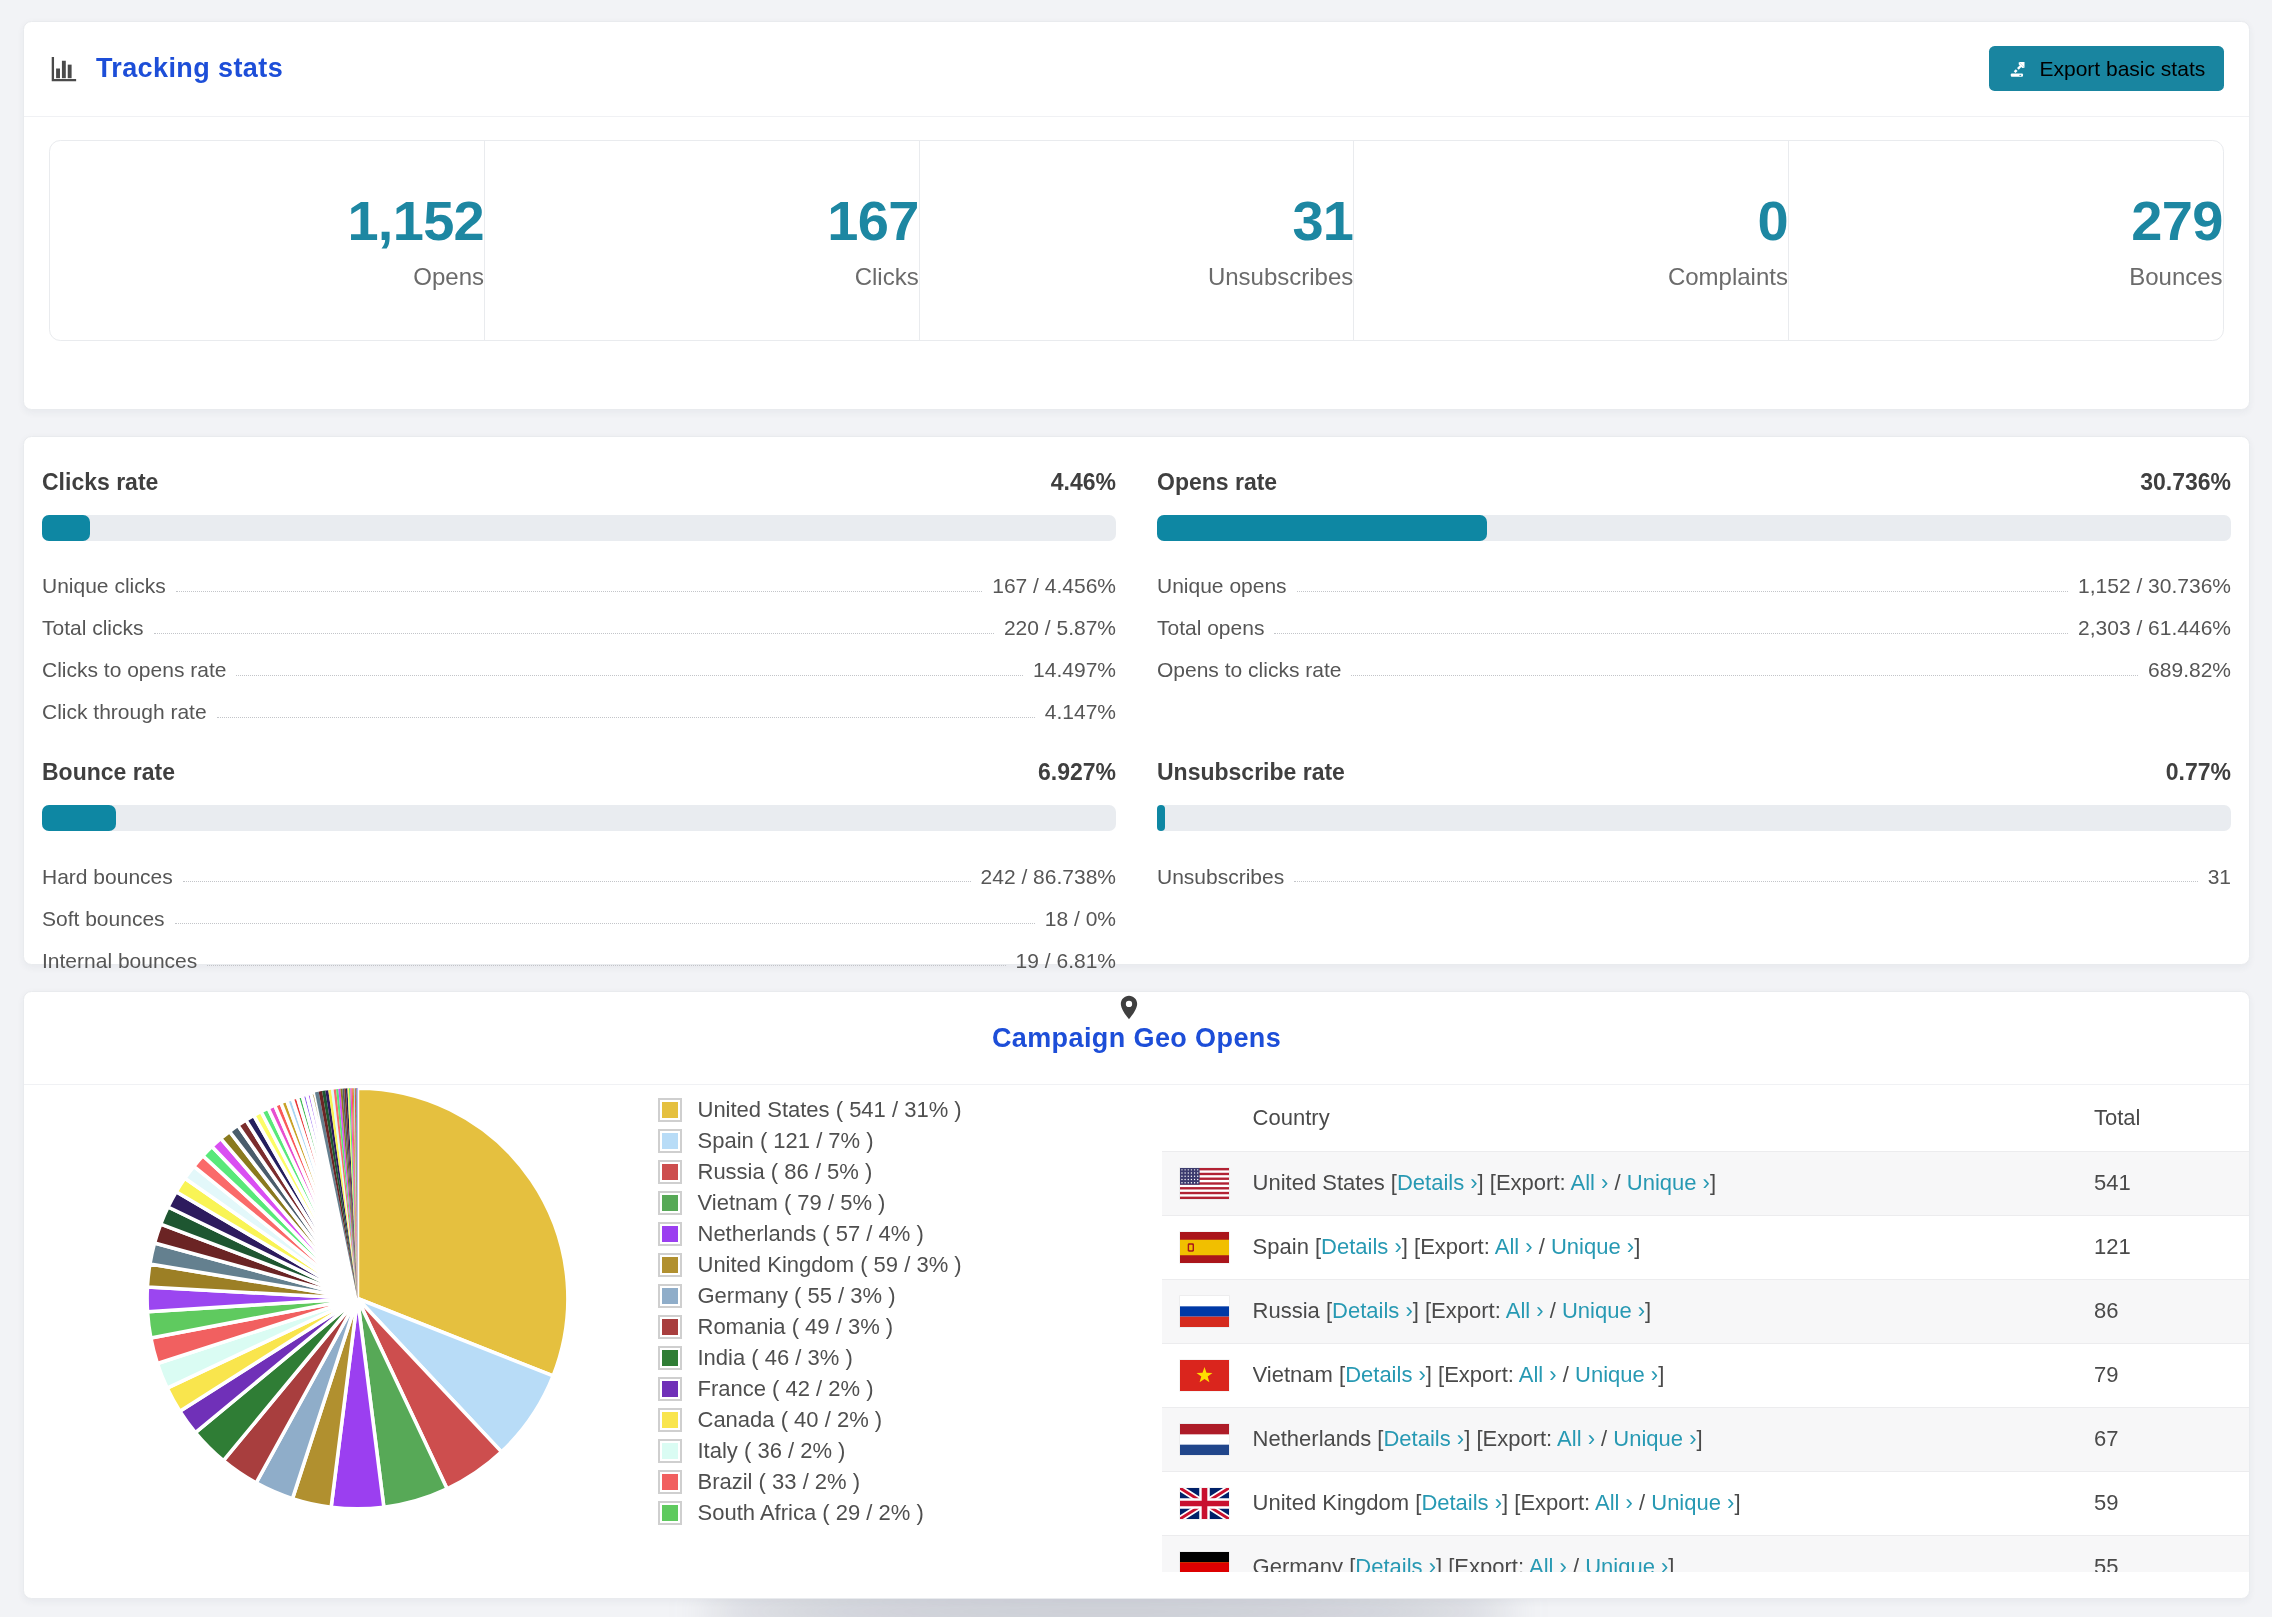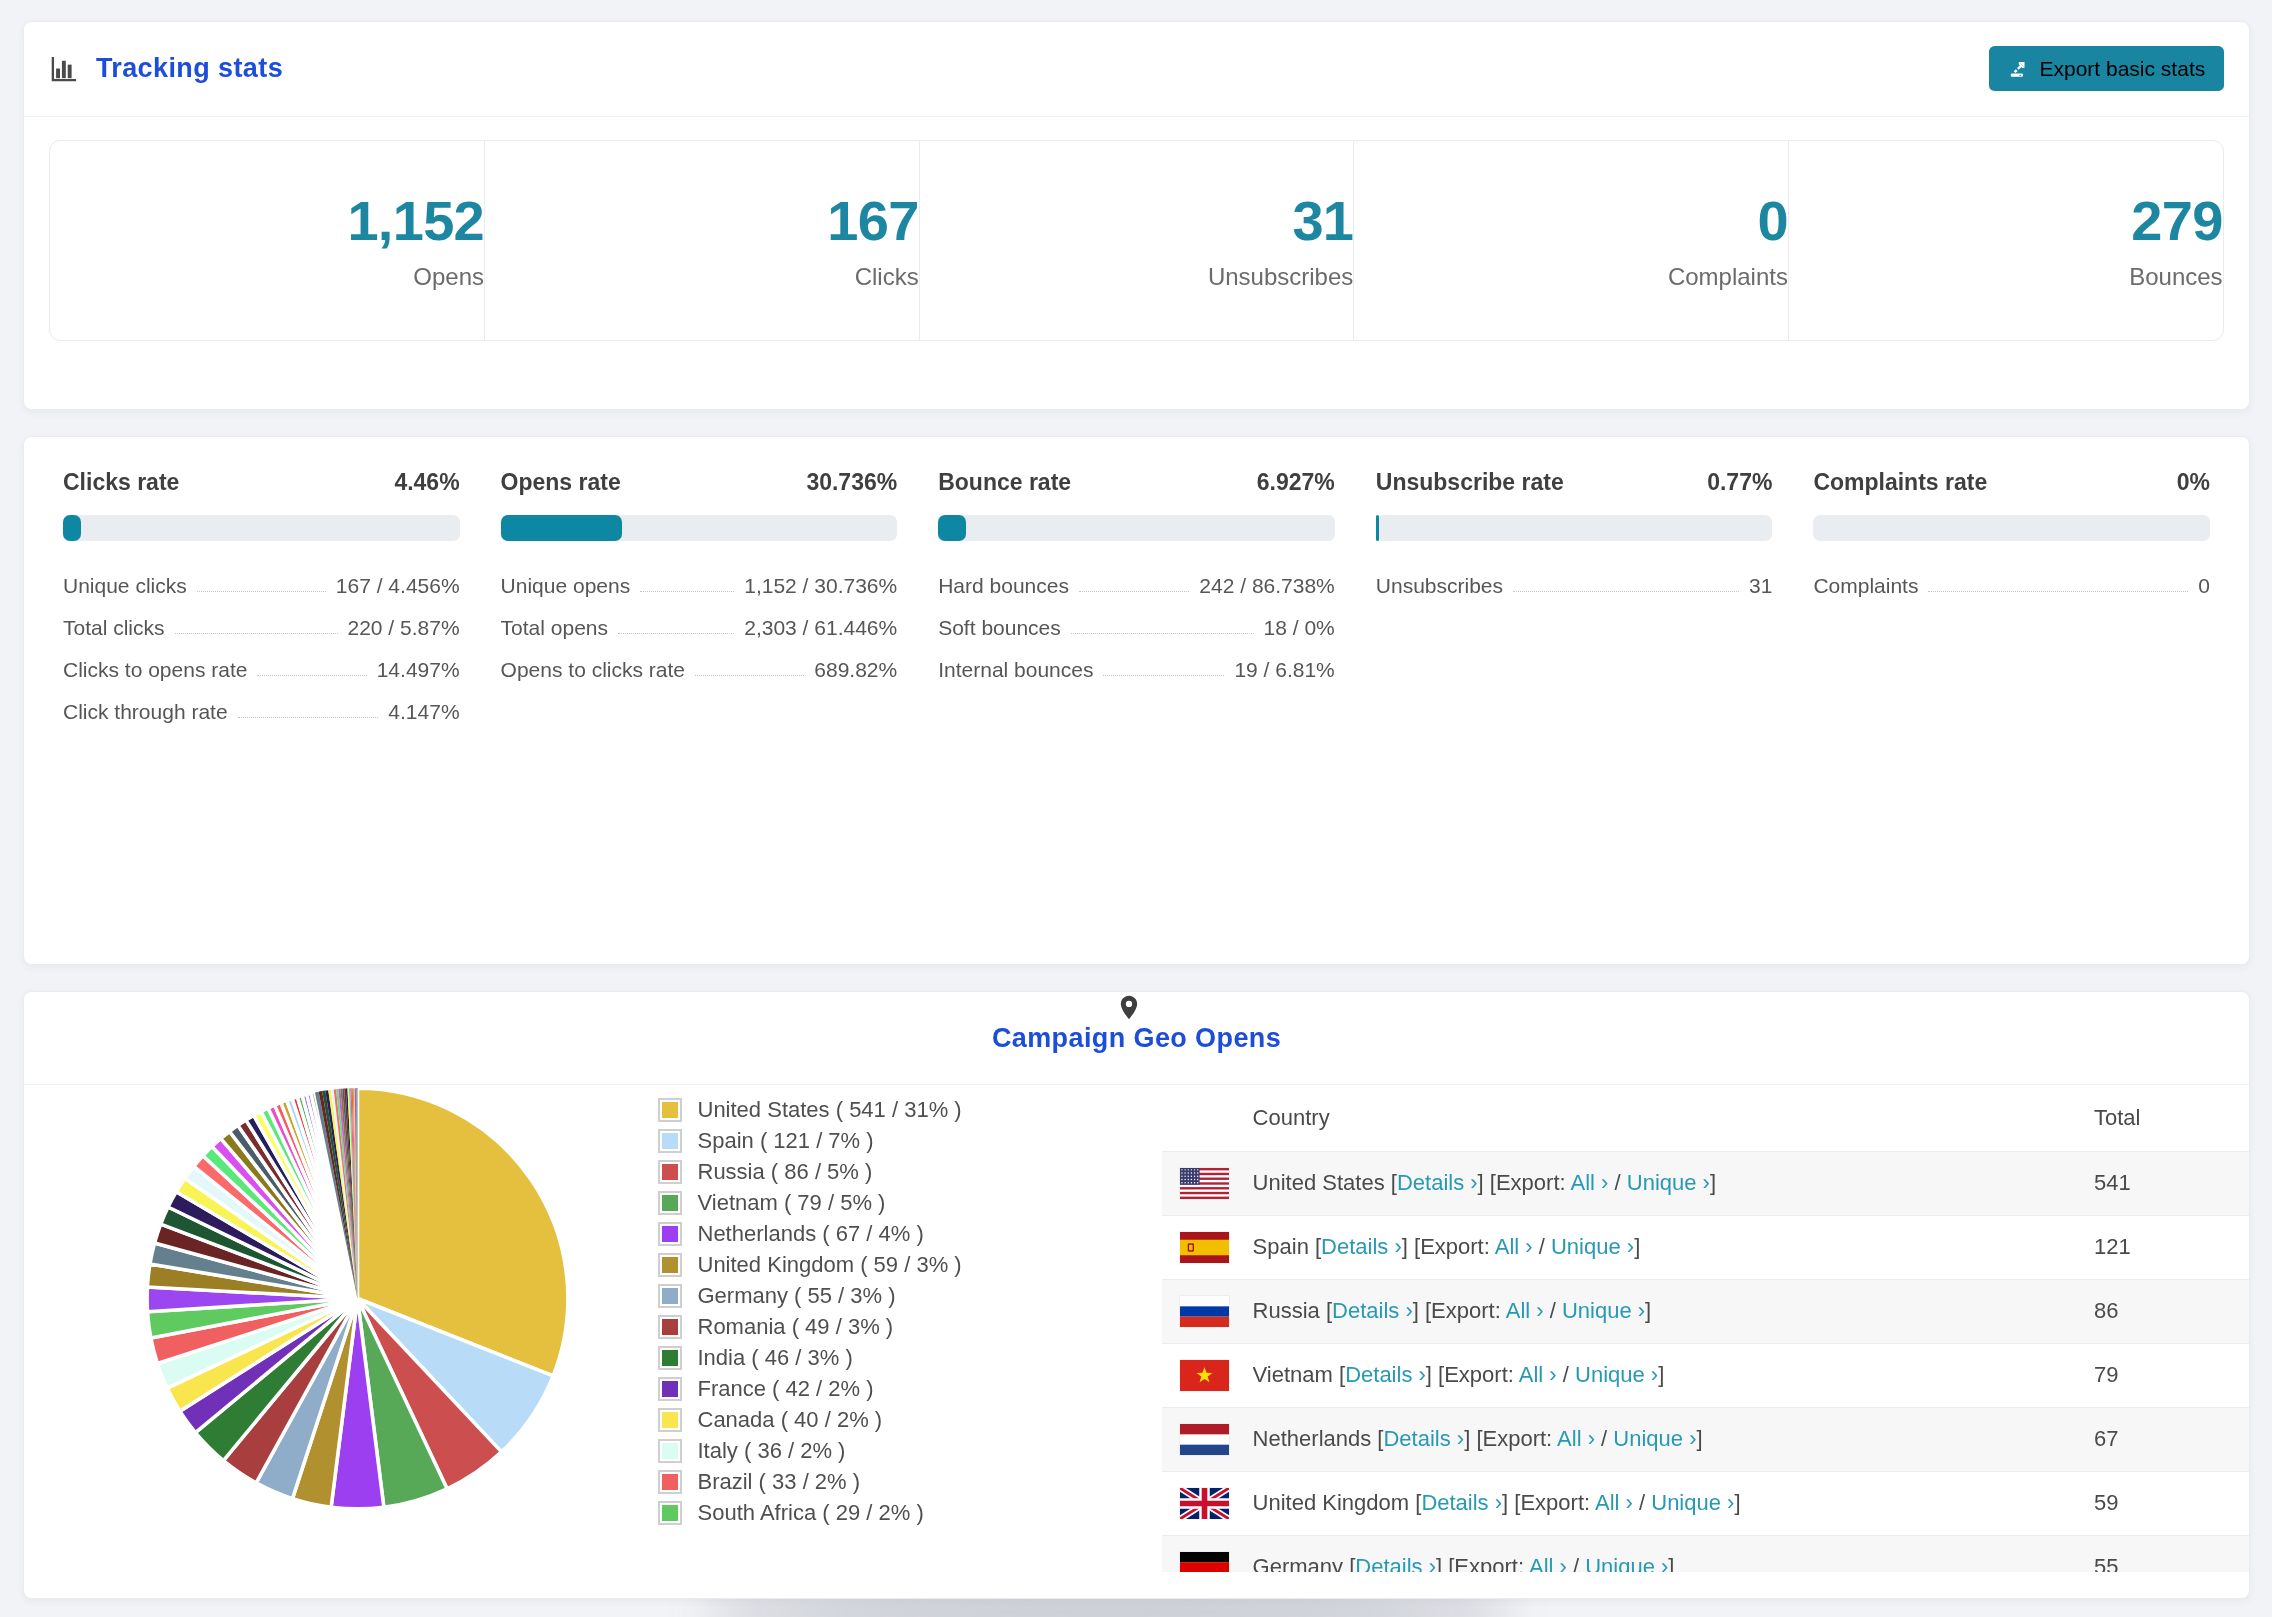--- a/index.html
+++ b/index.html
@@ -44,22 +44,22 @@
     border:1.4px solid #e9ebee; border-radius:11.3px; overflow:hidden; background:#fff;
   }
   .stat-col { flex:1; text-align:right; padding-top:52px; }
   .stat-col + .stat-col { border-left:1.4px solid #e9ebee; }
   .stat-value { font-size:56px; font-weight:700; color:#1d87a2; letter-spacing:-0.7px; line-height:1; }
   .stat-label { font-size:24px; color:#6b6b6b; margin-top:14px; }
 
   
   .card-rates { height:529px; }
   .rates-grid {
-    display:grid; grid-template-columns:repeat(5,1fr);
-    column-gap:41px; row-gap:35px; padding:32px 39px 65px;
+    display:grid; grid-template-columns:repeat(2,1fr);
+    column-gap:41px; row-gap:35px; padding:32px 18px 65px;
   }
   .rate-head { display:flex; justify-content:space-between; align-items:baseline; }
   .rate-title, .rate-value { font-size:23px; font-weight:700; color:#3f3f3f; }
   .bar { margin-top:19px; height:26px; background:#e9ecf0; border-radius:7px; position:relative; }
   .bar-fill { position:absolute; left:0; top:0; height:100%; background:#0e87a3; border-radius:7px; }
   .rate-rows { margin-top:15.5px; }
   .rate-row { display:flex; align-items:flex-end; height:42px; font-size:21px; color:#565656; white-space:nowrap; }
   .leader { flex:1; border-bottom:1.4px dotted #c3c5c9; margin:0 10px 6.4px; min-width:21px; }
 
   
@@ -367,21 +367,21 @@
           <div class="legend-item">
     <span class="sw">
               <i style="background: rgb(87, 169, 87);"></i>
             </span>
     <span class="legend-label">Vietnam ( 79 / 5% )</span>
   </div>
           <div class="legend-item">
     <span class="sw">
               <i style="background: rgb(155, 63, 240);"></i>
             </span>
-    <span class="legend-label">Netherlands ( 67 / 4% )</span>
+    <span class="legend-label">Netherlands ( 57 / 4% )</span>
   </div>
           <div class="legend-item">
     <span class="sw">
               <i style="background: rgb(177, 144, 47);"></i>
             </span>
     <span class="legend-label">United Kingdom ( 59 / 3% )</span>
   </div>
           <div class="legend-item">
     <span class="sw">
               <i style="background: rgb(143, 173, 201);"></i>

